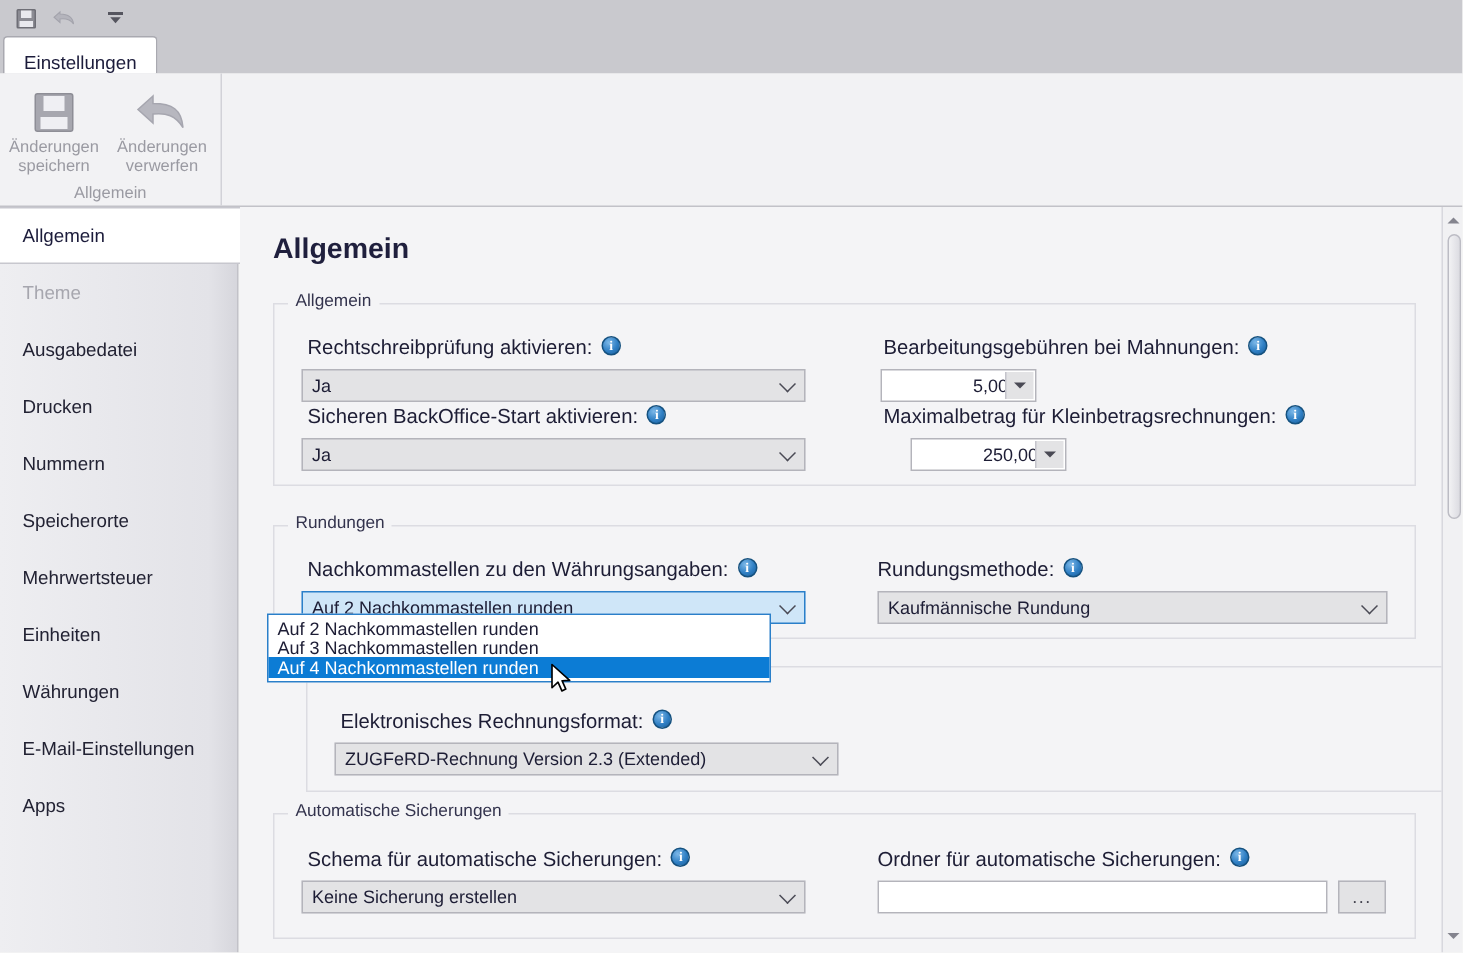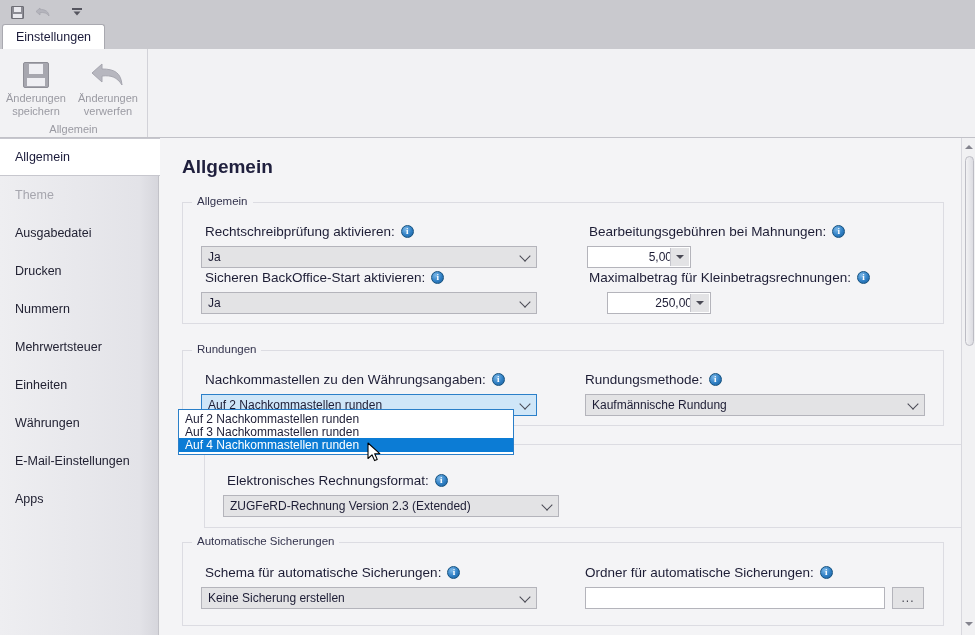--- a/index.html
+++ b/index.html
@@ -28,21 +28,21 @@
   .ico-floppy .shutter { position: absolute; left: 3px; top: 1px; width: 7px; height: 5px; background: #e9e9ee; }
   .ico-floppy .label { position: absolute; left: 2px; bottom: 1px; width: 9px; height: 4px; background: #e9e9ee; }
 
   
   .tabstrip {
     position: absolute; left: 0; top: 24px; width: 975px; height: 25px;
     background: #c9c9ce;
   }
   .tab {
     position: absolute; left: 2px; top: 0; height: 25px;
-    padding: 0 13px; display: flex; align-items: center;
+    padding: 0 13px; display: flex; align-items: flex-end;
     background: #ffffff; color: #1b1b3a; font-size: 12.5px;
     border: 1px solid #a9a9b0; border-bottom: none;
     border-radius: 3px 3px 0 0;
   }
 
   
   .ribbon {
     position: absolute; left: 0; top: 49px; width: 975px; height: 89px;
     background: #f2f2f4; border-bottom: 1px solid #c2c2c8;
   }
@@ -95,21 +95,21 @@
   .groupbox {
     position: absolute; left: 22px; width: 762px;
     border: 1px solid #dcdce2; background: transparent;
   }
   .groupbox > .gb-title {
     position: absolute; left: 9px; top: -8px;
     background: #f4f4f6; padding: 0 5px; font-size: 11.5px; color: #33334d;
   }
   .field-label {
     position: absolute; font-size: 13.5px; color: #1d1d35; white-space: nowrap;
-    display: flex; align-items: center; gap: 6px;
+    display: flex; align-items: flex-start; gap: 6px;
   }
   .info-ico {
     width: 13px; height: 13px; border-radius: 50%;
     background: radial-gradient(circle at 35% 30%, #7cb8e8 0%, #2f7fc4 55%, #1b5c97 100%);
     border: 1px solid #15517f; color: #ffffff; font-size: 9px; font-weight: bold;
     font-family: "Liberation Serif", serif;
     display: inline-flex; align-items: center; justify-content: center; line-height: 1;
   }
   .combo {
     position: absolute; height: 22px; background: #e3e3e5;
@@ -247,20 +247,23 @@
     <div class="side-item">
       <span>Ausgabedatei</span>
       </div>
     <div class="side-item">
       <span>Drucken</span>
       </div>
     <div class="side-item">
       <span>Nummern</span>
       </div>
     <div class="side-item">
+      <span>Speicherorte</span>
+      </div>
+    <div class="side-item">
       <span>Mehrwertsteuer</span>
       </div>
     <div class="side-item">
       <span>Einheiten</span>
       </div>
     <div class="side-item">
       <span>Währungen</span>
       </div>
     <div class="side-item">
       <span>E-Mail-Einstellungen</span>

